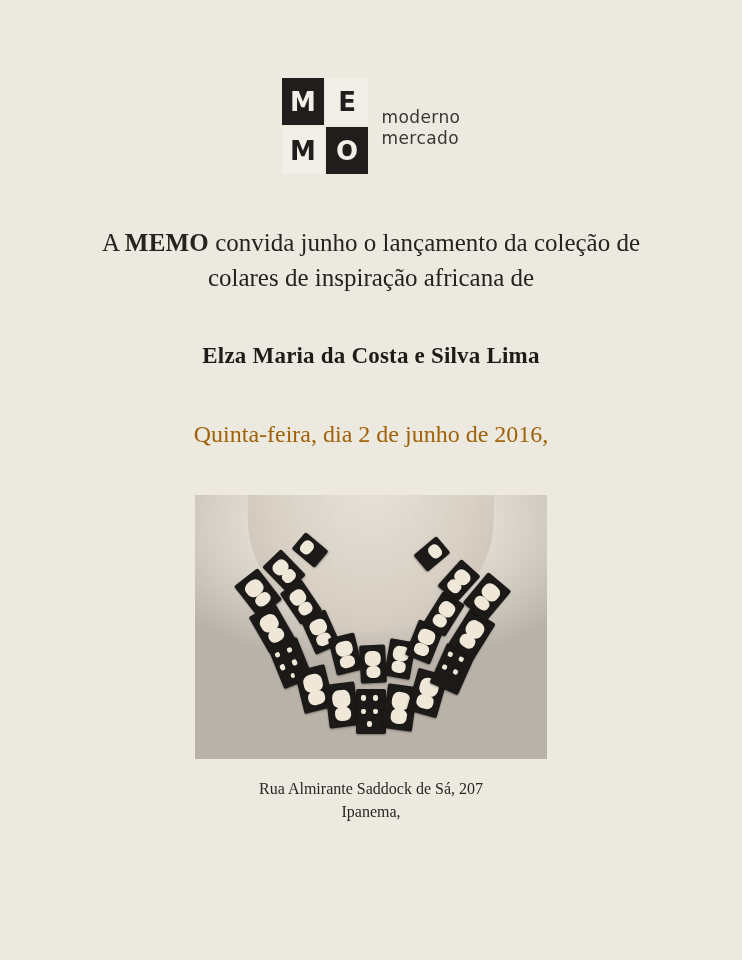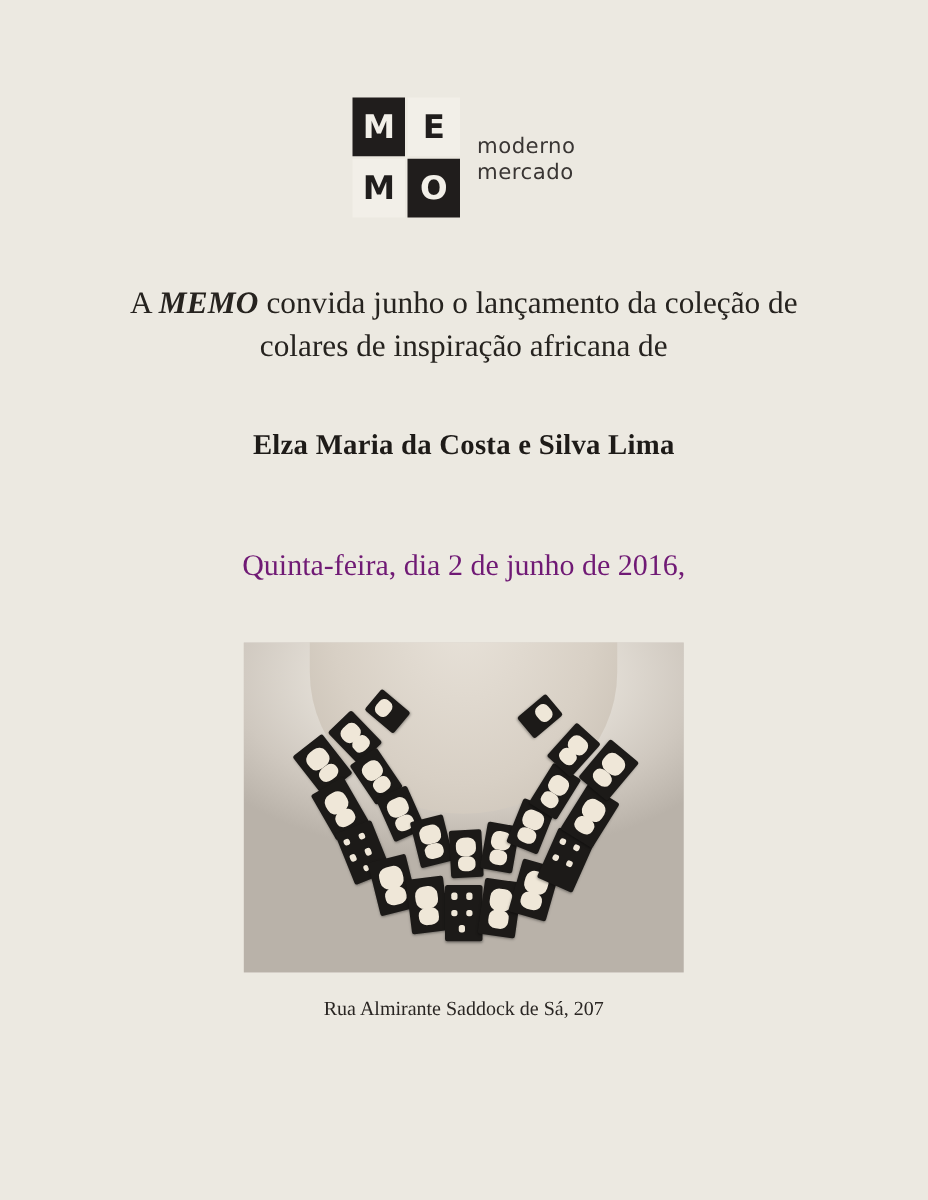--- a/index.html
+++ b/index.html
@@ -77,36 +77,35 @@
     margin-top: 52px;
     width: 600px;
     text-align: center;
     font-size: 25px;
     line-height: 1.38;
     color: #26231f;
   }
   .headline b {
     font-weight: 700;
     letter-spacing: 0.2px;
-    font-style: italic;
   }
   .artist {
     margin-top: 48px;
     text-align: right;
     font-size: 23px;
     font-weight: 700;
     letter-spacing: 0.2px;
     color: #1e1b18;
   }
   .datetime {
-    margin-top: 67px;
+    margin-top: 48px;
     text-align: center;
     font-size: 24px;
     line-height: 1.42;
-    color: #701a75;
+    color: #a16207;
   }
   .datetime span {
     display: block;
   }
 
   
   .photo {
     margin-top: 44px;
     width: 352px;
     height: 264px;
@@ -306,15 +305,16 @@
           <i class="mark-s"></i>
         </div>
       <div class="bead" style="left:226px; top:44px; width:22px; height:30px; transform:rotate(50deg);">
           <i class="mark-s"></i>
         </div>
     </div>
   </div>
 
   <div class="address">
     <span>Rua Almirante Saddock de Sá, 207</span>
+    <span>Ipanema,</span>
   </div>
 
 </div>
 
 </body></html>

